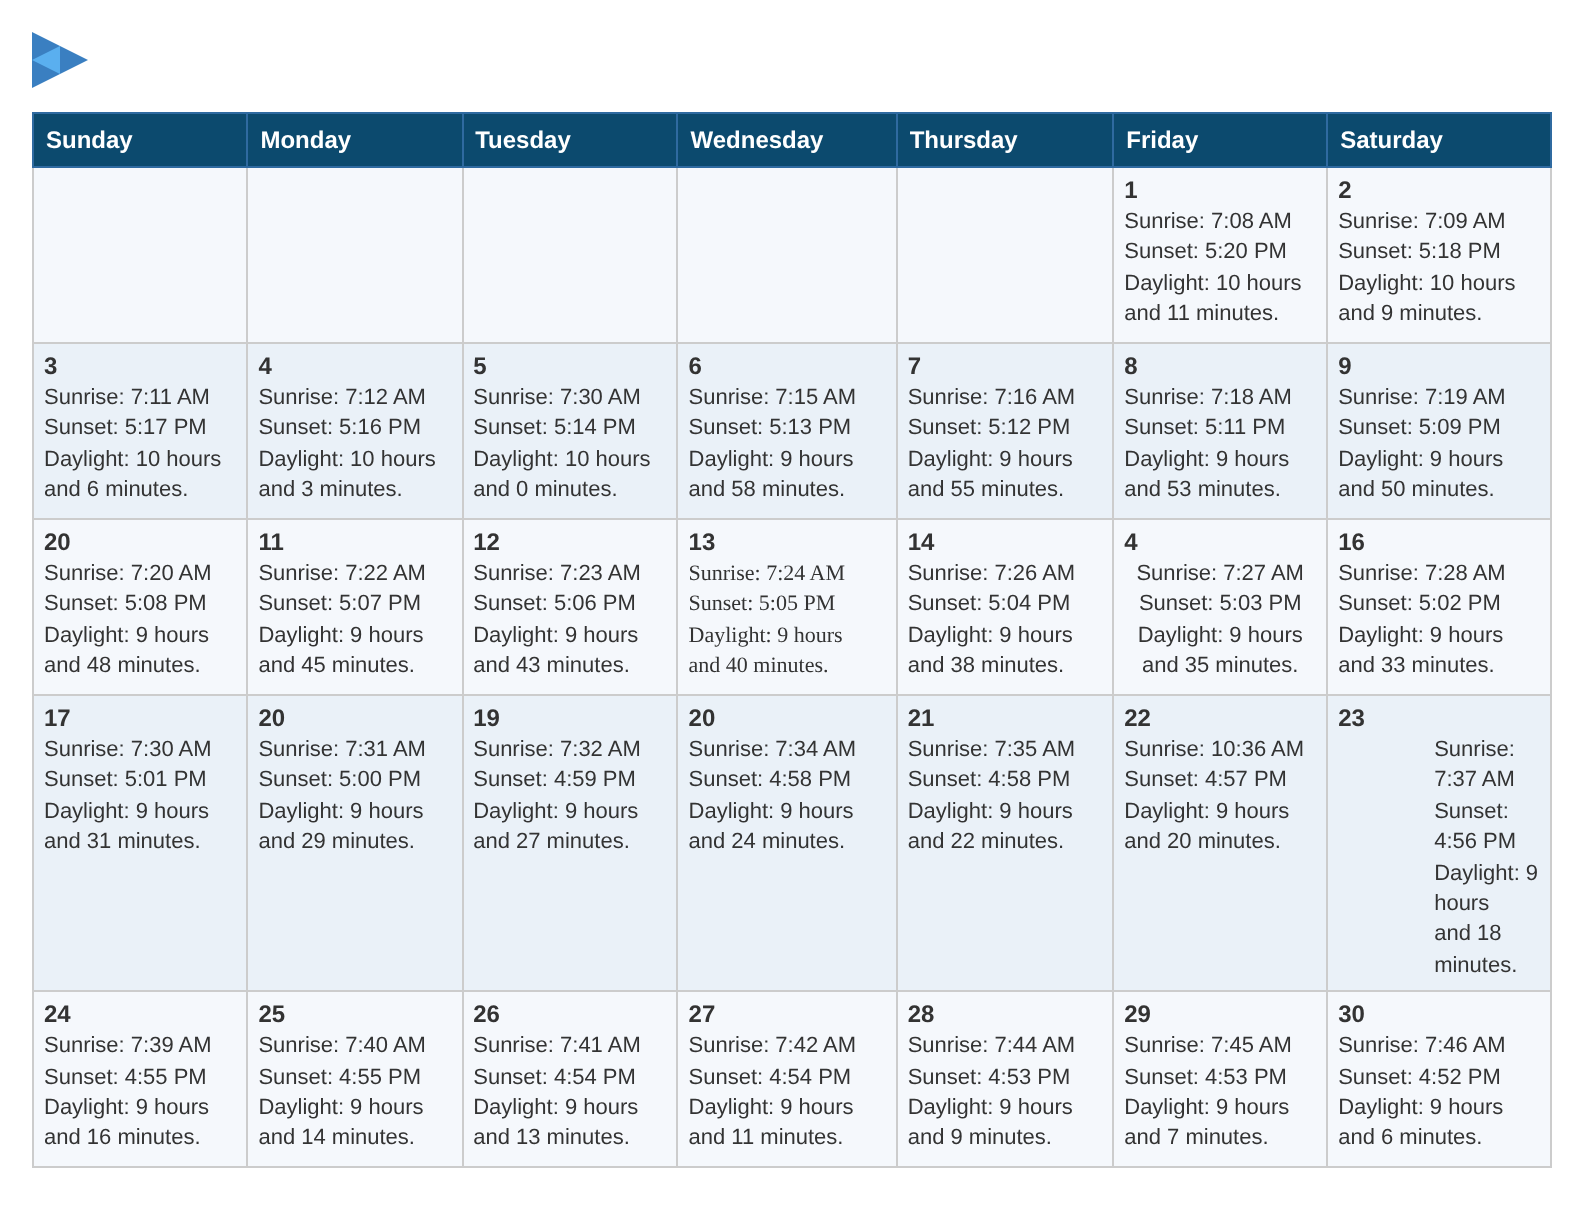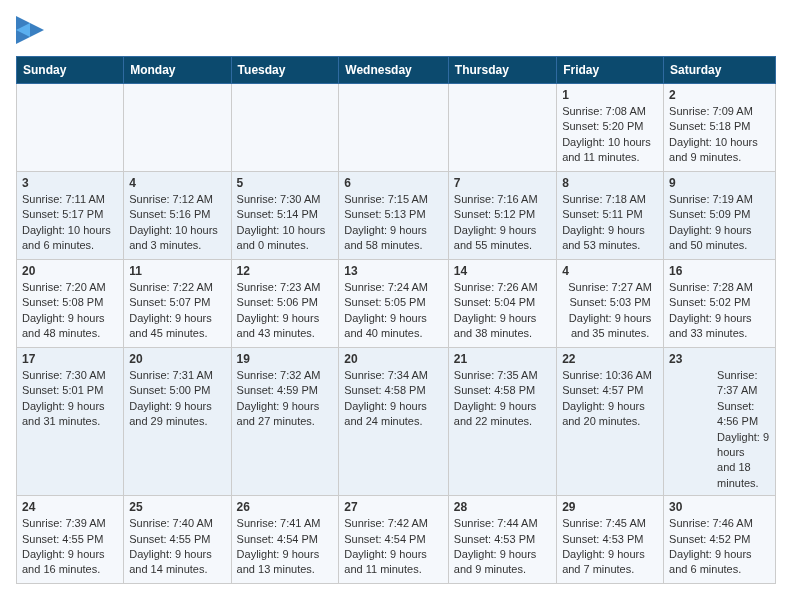--- a/index.html
+++ b/index.html
@@ -212,21 +212,21 @@
         </td>
         <td>
           <span class="day-num">12</span>
           <div class="day-info" style="white-space: pre-line;">Sunrise: 7:23 AM
 Sunset: 5:06 PM
 Daylight: 9 hours
 and 43 minutes.</div>
         </td>
         <td>
           <span class="day-num">13</span>
-          <div class="day-info" style="white-space: pre-line;">Sunrise: 7:24 AM
+          <div class="day-info" style="white-space: pre-line; font-family: Liberation Serif, serif;">Sunrise: 7:24 AM
 Sunset: 5:05 PM
 Daylight: 9 hours
 and 40 minutes.</div>
         </td>
         <td>
           <span class="day-num">14</span>
           <div class="day-info" style="white-space: pre-line;">Sunrise: 7:26 AM
 Sunset: 5:04 PM
 Daylight: 9 hours
 and 38 minutes.</div>

